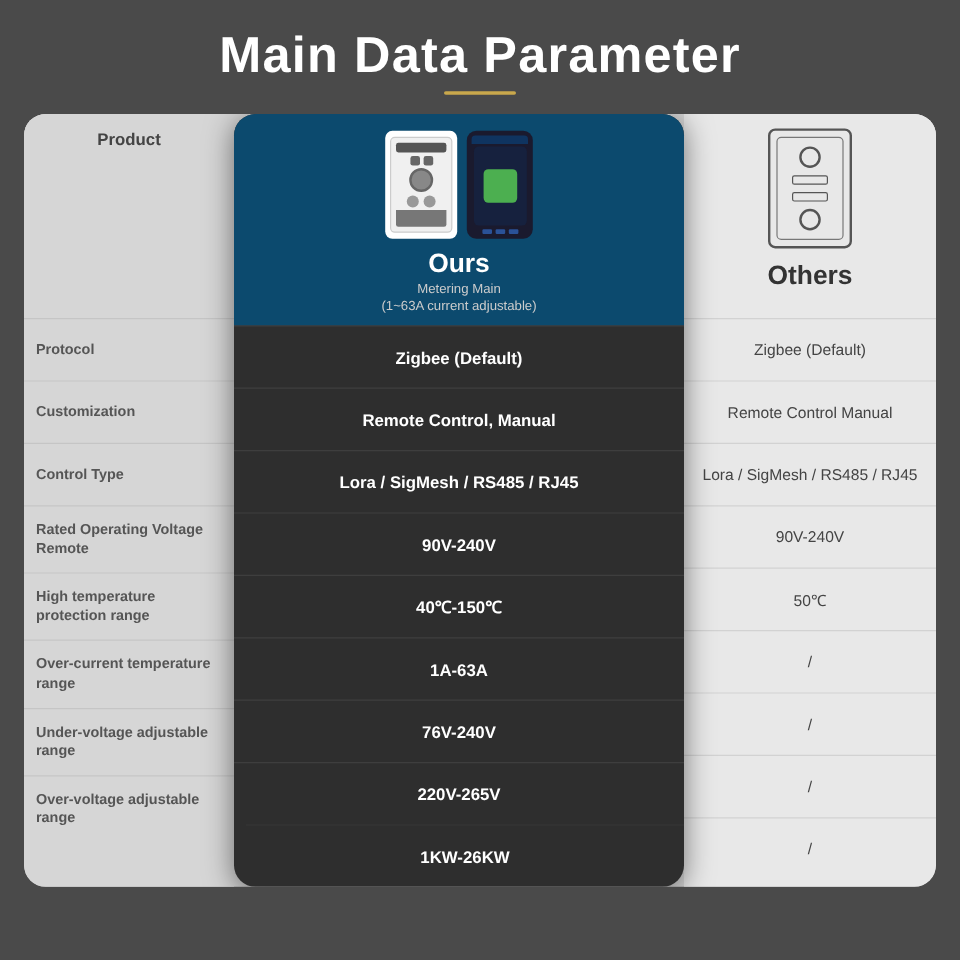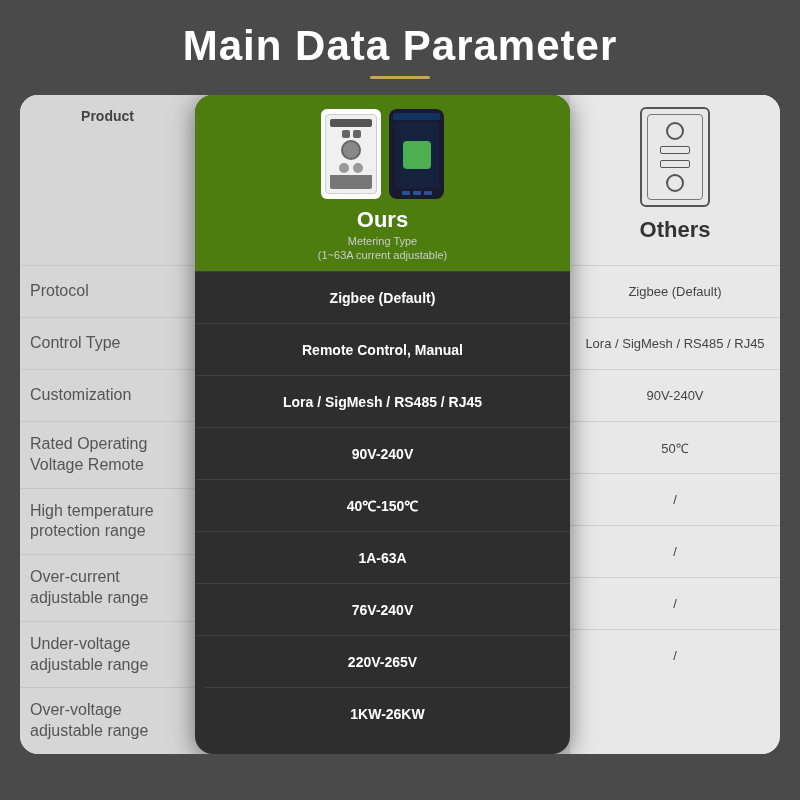--- a/index.html
+++ b/index.html
@@ -73,21 +73,21 @@
       flex-direction: column;
       min-height: 170px;
       padding: 12px 8px;
     }
 
     .col-labels .header-cell {
       background: #d6d6d6;
     }
 
     .col-ours .header-cell {
-      background: #4d7c0f;
+      background: #0c4a6e;
       border-radius: 18px 18px 0 0;
       padding: 14px 10px 10px 10px;
     }
 
     .col-others .header-cell {
       background: #e8e8e8;
     }
 
     .ours-label {
       font-size: 22px;
@@ -241,23 +241,23 @@
       padding: 12px 10px;
       min-height: 52px;
       display: flex;
       align-items: center;
       justify-content: center;
       text-align: center;
       border-top: 1px solid rgba(255,255,255,0.08);
     }
 
     .row-label {
-      font-size: 16px;
+      font-size: 12px;
       color: #555;
-      font-weight: 400;
+      font-weight: 700;
       line-height: 1.3;
     }
 
     .row-value-ours {
       font-size: 14px;
       color: white;
       font-weight: 600;
       text-align: center;
     }
 
@@ -284,33 +284,33 @@
   <div class="col-labels">
     <div class="header-cell">
       <span class="row-label" style="font-size:14px; color:#444; font-weight:600;">Product</span>
     </div>
 
     <div id="label-rows">
         <div class="row-cell">
           <span class="row-label">Protocol</span>
         </div>
         <div class="row-cell">
+          <span class="row-label">Customization</span>
+        </div>
+        <div class="row-cell">
           <span class="row-label">Control Type</span>
         </div>
         <div class="row-cell">
-          <span class="row-label">Customization</span>
-        </div>
-        <div class="row-cell">
           <span class="row-label">Rated Operating Voltage Remote</span>
         </div>
         <div class="row-cell">
           <span class="row-label">High temperature protection range</span>
         </div>
         <div class="row-cell">
-          <span class="row-label">Over-current adjustable range</span>
+          <span class="row-label">Over-current temperature range</span>
         </div>
         <div class="row-cell">
           <span class="row-label">Under-voltage adjustable range</span>
         </div>
         <div class="row-cell">
           <span class="row-label">Over-voltage adjustable range</span>
         </div>
       </div>
   </div>
 
@@ -340,21 +340,21 @@
             <div class="app-green-box"></div>
           </div>
           <div style="display:flex;gap:3px;margin-top:3px;">
             <div style="width:8px;height:4px;background:#2a5298;border-radius:1px;"></div>
             <div style="width:8px;height:4px;background:#2a5298;border-radius:1px;"></div>
             <div style="width:8px;height:4px;background:#2a5298;border-radius:1px;"></div>
           </div>
         </div>
       </div>
       <div class="ours-label">Ours</div>
-      <div class="ours-sublabel">Metering Type</div>
+      <div class="ours-sublabel">Metering Main</div>
       <div class="ours-sublabel">(1~63A current adjustable)</div>
     </div>
     <div id="ours-rows">
         <div class="row-cell">
           <span class="row-value-ours">Zigbee (Default)</span>
         </div>
         <div class="row-cell">
           <span class="row-value-ours">Remote Control, Manual</span>
         </div>
         <div class="row-cell">
@@ -392,20 +392,23 @@
           <div class="others-circle"></div>
         </div>
       </div>
       <div class="others-label" style="margin-top:10px;">Others</div>
     </div>
     <div id="others-rows">
         <div class="row-cell">
           <span class="row-value-others">Zigbee (Default)</span>
         </div>
         <div class="row-cell">
+          <span class="row-value-others">Remote Control Manual</span>
+        </div>
+        <div class="row-cell">
           <span class="row-value-others">Lora / SigMesh / RS485 / RJ45</span>
         </div>
         <div class="row-cell">
           <span class="row-value-others">90V-240V</span>
         </div>
         <div class="row-cell">
           <span class="row-value-others">50℃</span>
         </div>
         <div class="row-cell">
           <span class="row-value-others">/</span>

